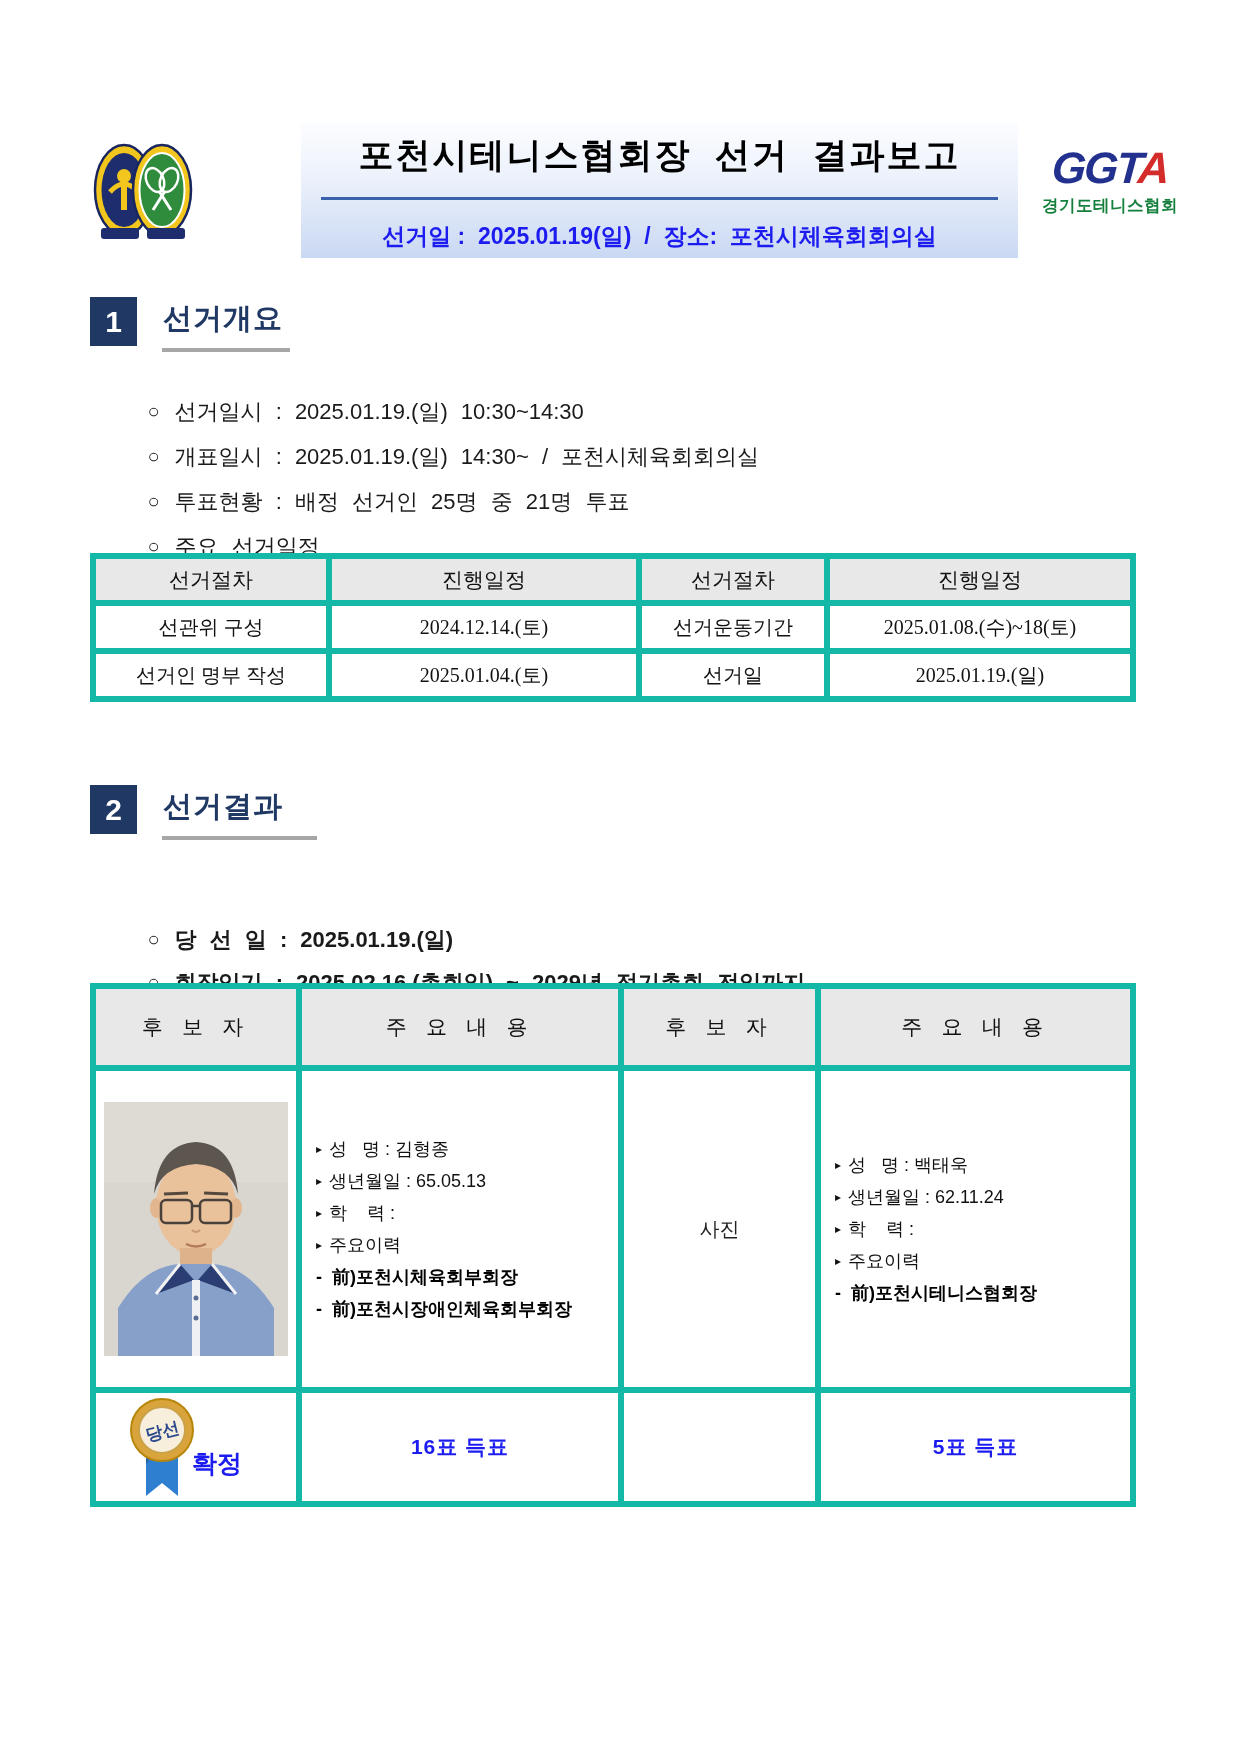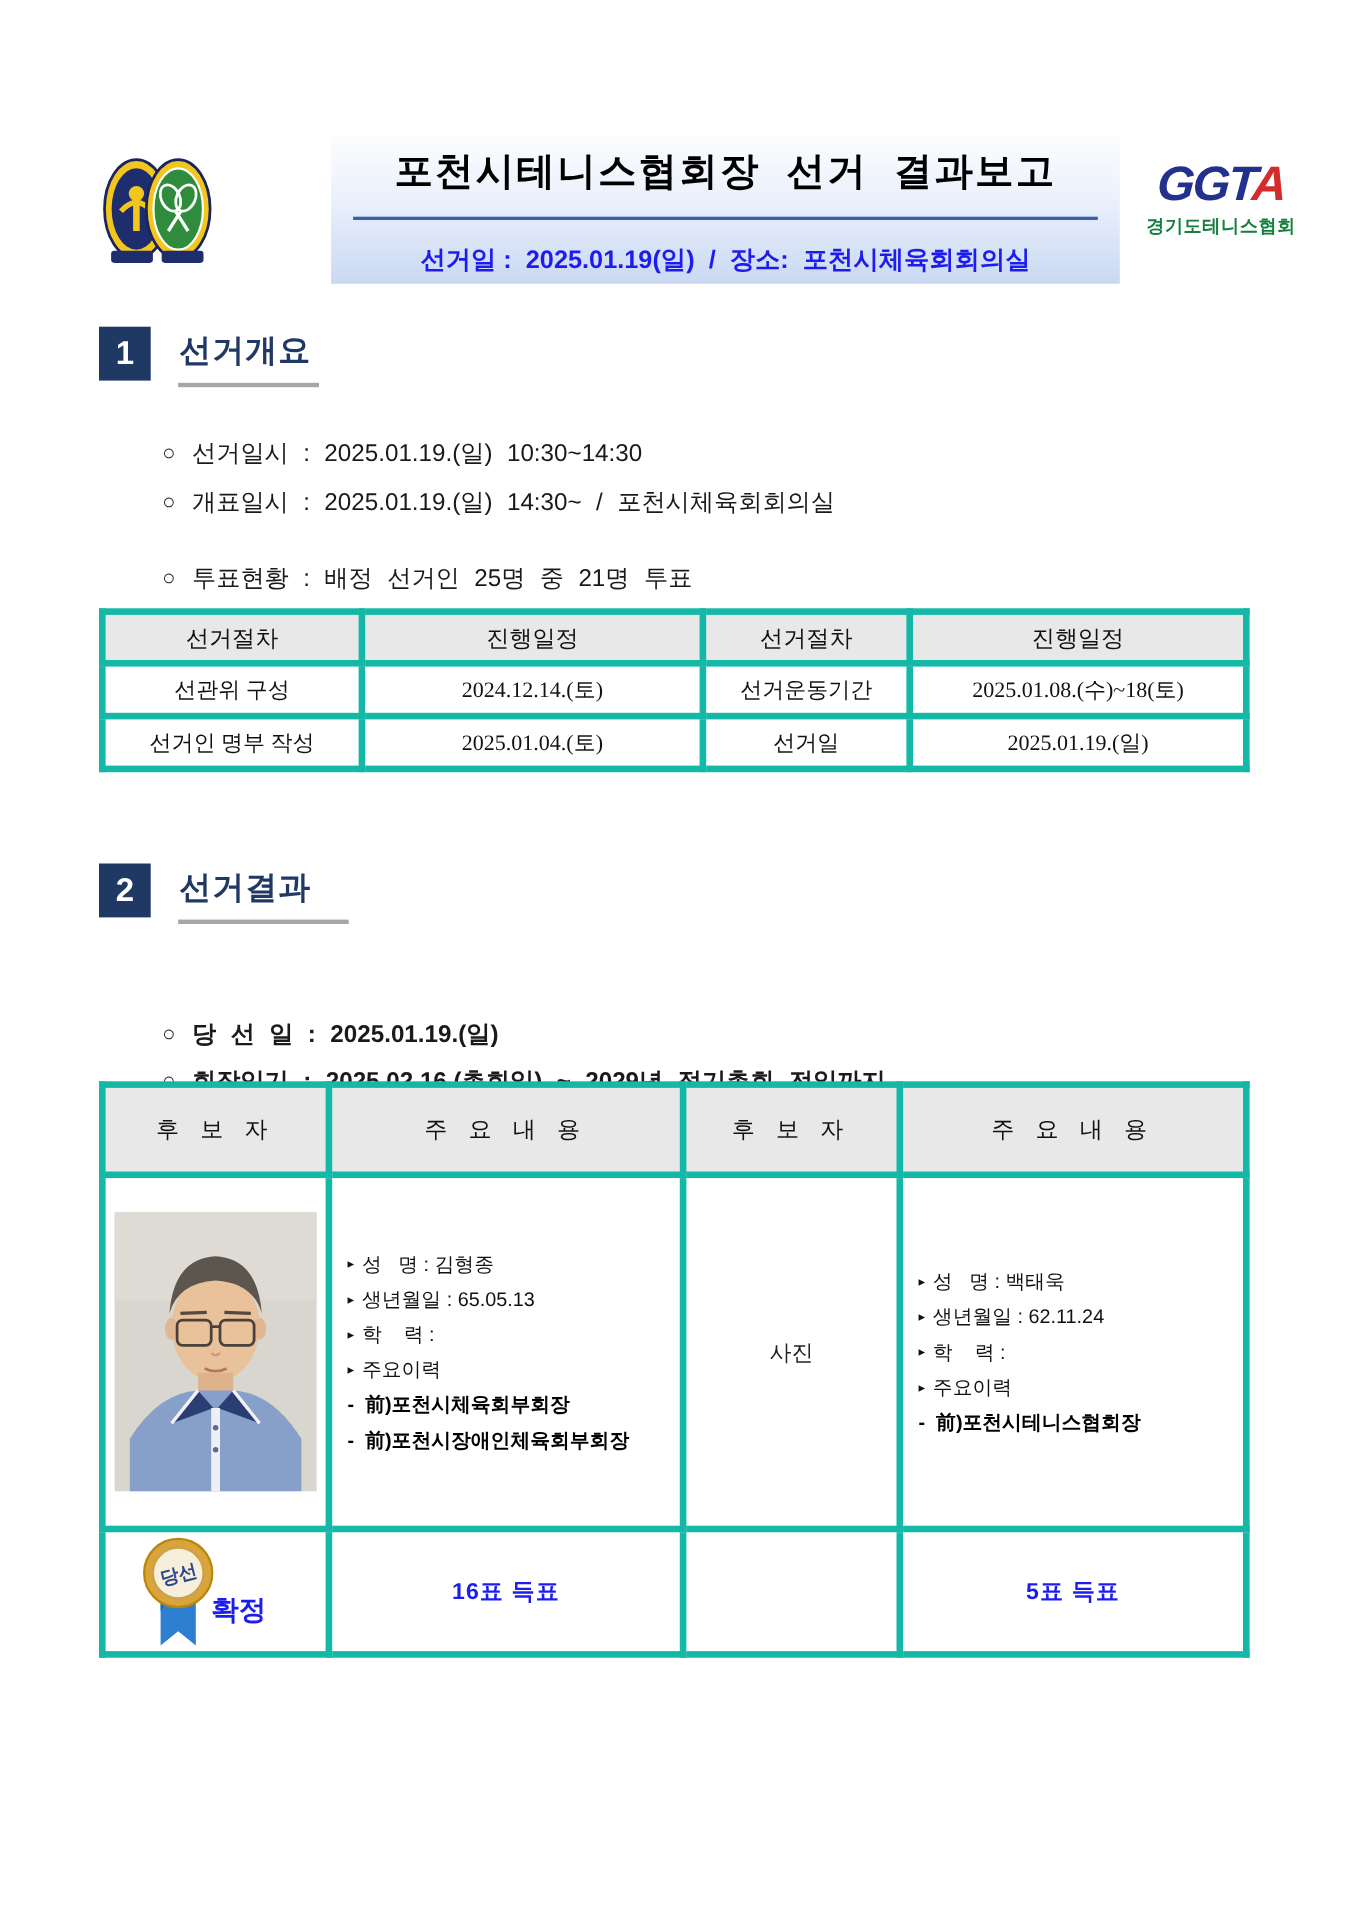--- a/index.html
+++ b/index.html
@@ -94,22 +94,25 @@
   <div class="sec-num" style="left:90px;top:297px;">1</div>
   <div class="sec-title" style="left:163px;top:299px;">선거개요</div>
   <div class="sec-rule" style="left:162px;top:348px;width:128px;"></div>
 
   <div class="bullet" style="top:370px;">
     <span class="dot">○</span><span>선거일시 : 2025.01.19.(일) 10:30~14:30</span>
   </div>
   <div class="bullet" style="top:415px;">
     <span class="dot">○</span><span>개표일시 : 2025.01.19.(일) 14:30~ / 포천시체육회회의실</span>
   </div>
-  <div class="bullet" style="top:484px;text-align:right;">
+  <div class="bullet" style="top:460px;text-align:right;">
     <span class="dot">○</span><span>투표현황 : 배정 선거인 25명 중 21명 투표</span>
+  </div>
+  <div class="bullet" style="top:505px;">
+    <span class="dot">○</span><span>주요 선거일정</span>
   </div>
 
   <table class="tbl t1">
     <colgroup>
         <col style="width:236px">
         <col style="width:310px">
         <col style="width:188px">
         <col style="width:306px">
       </colgroup>
     <tbody>

